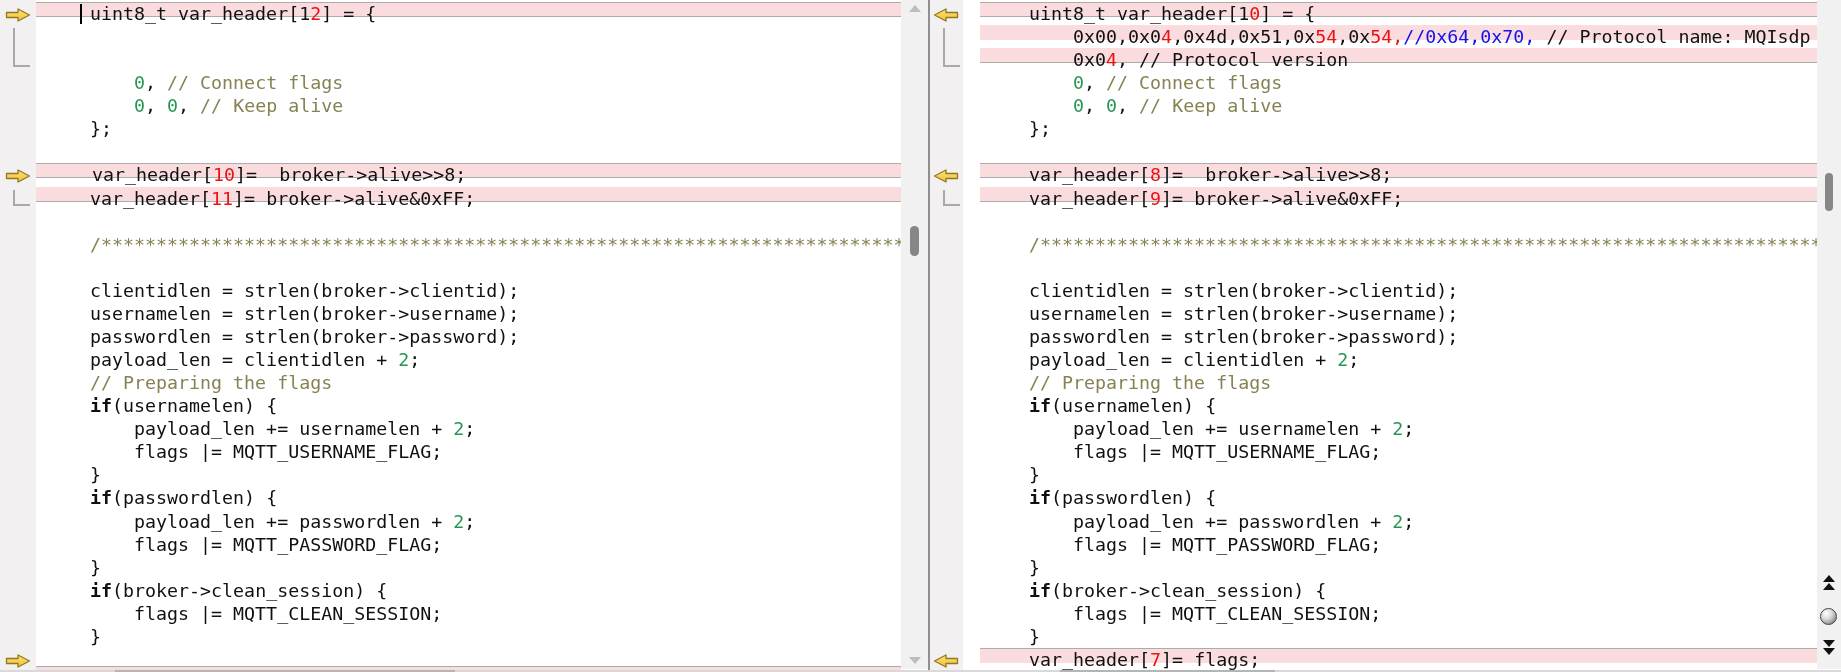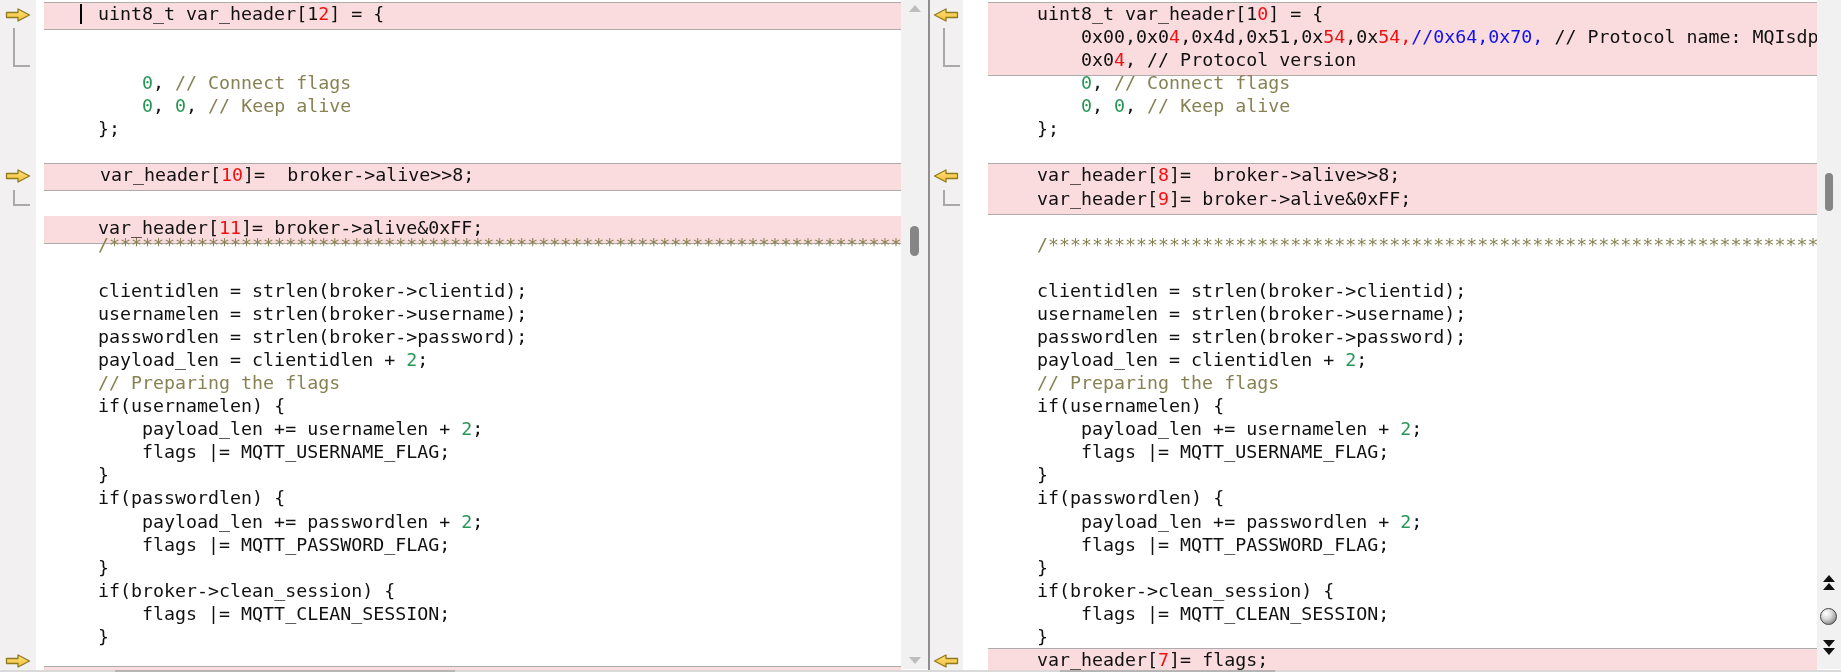--- a/index.html
+++ b/index.html
@@ -12,35 +12,35 @@
   .gutter{position:absolute;top:0;height:672px;background:var(--gutter-bg);}
   #left-gutter{left:0;width:36px;}
   #right-gutter{left:930px;width:33px;}
   .code-area{position:absolute;top:0;height:672px;background:#ffffff;overflow:hidden;}
   #left-code{left:36px;width:865px;}
   #right-code{left:963px;width:854px;}
   .code-lines{position:absolute;top:0;height:672px;overflow:hidden;}
   #left-code .code-lines{left:0;width:865px;}
   #right-code .code-lines{left:17px;width:837px;}
   .code-line{
-    position:absolute;left:8px;right:0;height:28px;white-space:pre;
+    position:absolute;left:0;right:0;height:15px;white-space:pre;
     color:var(--code-color);box-sizing:border-box;
   }
   #left-code .code-line{padding-left:10px;}
   #right-code .code-line{padding-left:5px;}
   .code-line.hl{background:var(--diff-bg);}
   .code-line.bt{box-shadow:inset 0 1px 0 var(--diff-border);}
   .code-line.bb{box-shadow:inset 0 -1px 0 var(--diff-border);}
   .code-line.bt.bb{box-shadow:inset 0 1px 0 var(--diff-border), inset 0 -1px 0 var(--diff-border);}
   .seg-k{color:var(--code-color);}
   .seg-r{color:var(--changed-color);}
   .seg-g{color:var(--number-color);}
   .seg-c{color:var(--comment-color);}
   .seg-b{color:var(--moved-color);}
-  .seg-w{color:var(--code-color);font-weight:normal;}
+  .seg-w{color:var(--code-color);font-weight:bold;}
   
   #caret{position:absolute;left:44px;top:4px;width:2px;height:20px;background:#000;}
   
   #divider{position:absolute;left:928px;top:0;width:2px;height:672px;background:#8f8f8f;}
   
   .diff-arrow{position:absolute;width:26px;height:16px;}
   .diff-bracket{
     position:absolute;width:15px;
     border-left:2px solid #a9a9a9;border-bottom:2px solid #a9a9a9;
   }
@@ -74,21 +74,21 @@
 
   <div id="left-gutter" class="gutter"></div>
   <div id="left-code" class="code-area">
     <div class="code-lines">
         <div class="code-line hl bt bb" style="top: 2px;"><span class="seg-k">    uint8_t var_header[1</span><span class="seg-r">2</span><span class="seg-k">] = {</span></div>
         <div class="code-line" style="top: 71.21px;"><span class="seg-g">        0</span><span class="seg-k">, </span><span class="seg-c">// Connect flags</span></div>
         <div class="code-line" style="top: 94.28px;"><span class="seg-g">        0</span><span class="seg-k">, </span><span class="seg-g">0</span><span class="seg-k">, </span><span class="seg-c">// Keep alive</span></div>
         <div class="code-line" style="top: 117.35px;"><span class="seg-k">    };</span></div>
         <div class="code-line" style="top: 140.42px;"></div>
         <div class="code-line hl bt bb" style="top: 163.49px; padding-left: 12px;"><span class="seg-k">    var_header[</span><span class="seg-r">10</span><span class="seg-k">]=  broker-&gt;alive&gt;&gt;8;</span></div>
-        <div class="code-line hl bb" style="top: 186.56px; margin-top: 29px;"><span class="seg-k">    var_header[</span><span class="seg-r">11</span><span class="seg-k">]= broker-&gt;alive&amp;0xFF;</span></div>
+        <div class="code-line hl bb" style="top: 186.56px;"><span class="seg-k">    var_header[</span><span class="seg-r">11</span><span class="seg-k">]= broker-&gt;alive&amp;0xFF;</span></div>
         <div class="code-line" style="top: 209.63px;"></div>
         <div class="code-line" style="top: 232.7px;"><span class="seg-c">    /********************************************************************************************************</span></div>
         <div class="code-line" style="top: 255.77px;"></div>
         <div class="code-line" style="top: 278.84px;"><span class="seg-k">    clientidlen = strlen(broker-&gt;clientid);</span></div>
         <div class="code-line" style="top: 301.91px;"><span class="seg-k">    usernamelen = strlen(broker-&gt;username);</span></div>
         <div class="code-line" style="top: 324.98px;"><span class="seg-k">    passwordlen = strlen(broker-&gt;password);</span></div>
         <div class="code-line" style="top: 348.05px;"><span class="seg-k">    payload_len = clientidlen + </span><span class="seg-g">2</span><span class="seg-k">;</span></div>
         <div class="code-line" style="top: 371.12px;"><span class="seg-c">    // Preparing the flags</span></div>
         <div class="code-line" style="top: 394.19px;"><span class="seg-w">    if</span><span class="seg-k">(usernamelen) {</span></div>
         <div class="code-line" style="top: 417.26px;"><span class="seg-k">        payload_len += usernamelen + </span><span class="seg-g">2</span><span class="seg-k">;</span></div>

